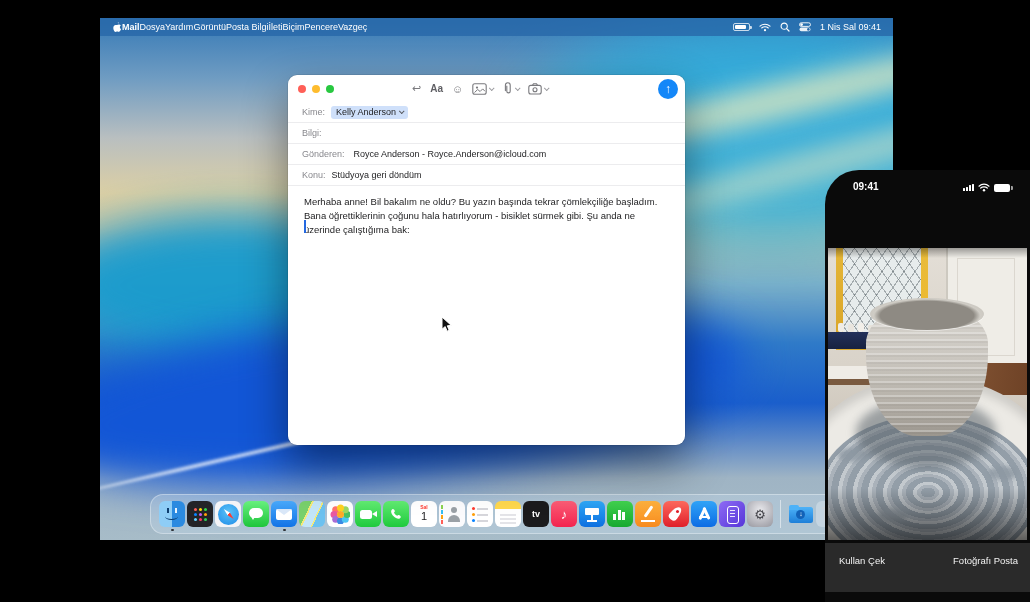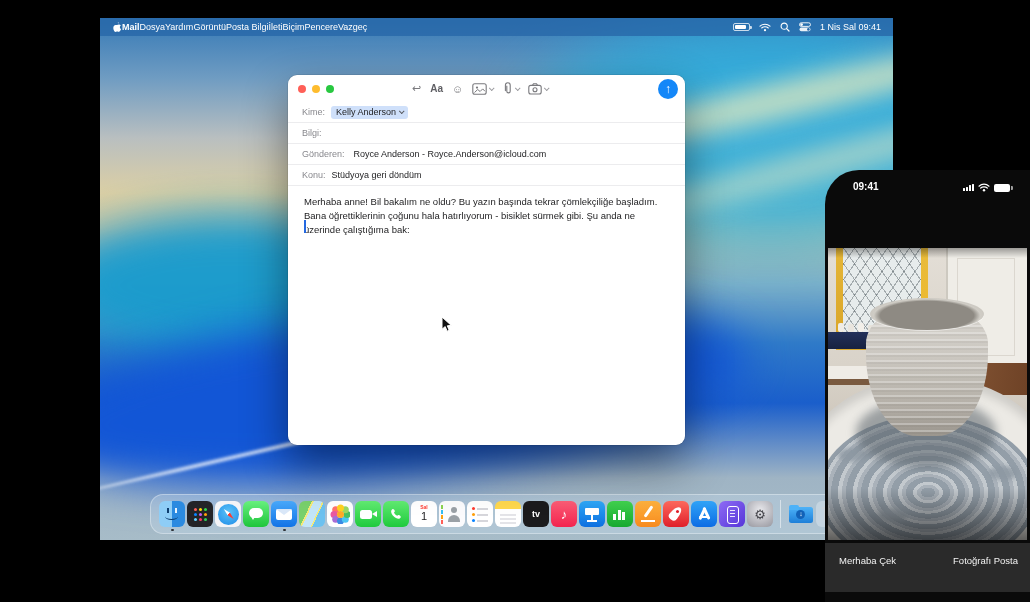--- a/index.html
+++ b/index.html
@@ -401,18 +401,18 @@
       <div class="ph-wheel"></div>
       <div class="ph-smudge"></div>
       <div class="ph-potshadow"></div>
       <div class="ph-pot"></div>
       <div class="ph-rim"></div>
       <div class="ph-vignette"></div>
       <div class="ph-topshade"></div>
     </div>
 
     <div class="ip-bar">
-      <button class="ip-retake">Merhaba Çek</button>
+      <button class="ip-retake">Kullan Çek</button>
       <button class="ip-use">Fotoğrafı Posta</button>
     </div>
   </div>
 
 </div>
 
 </body></html>

